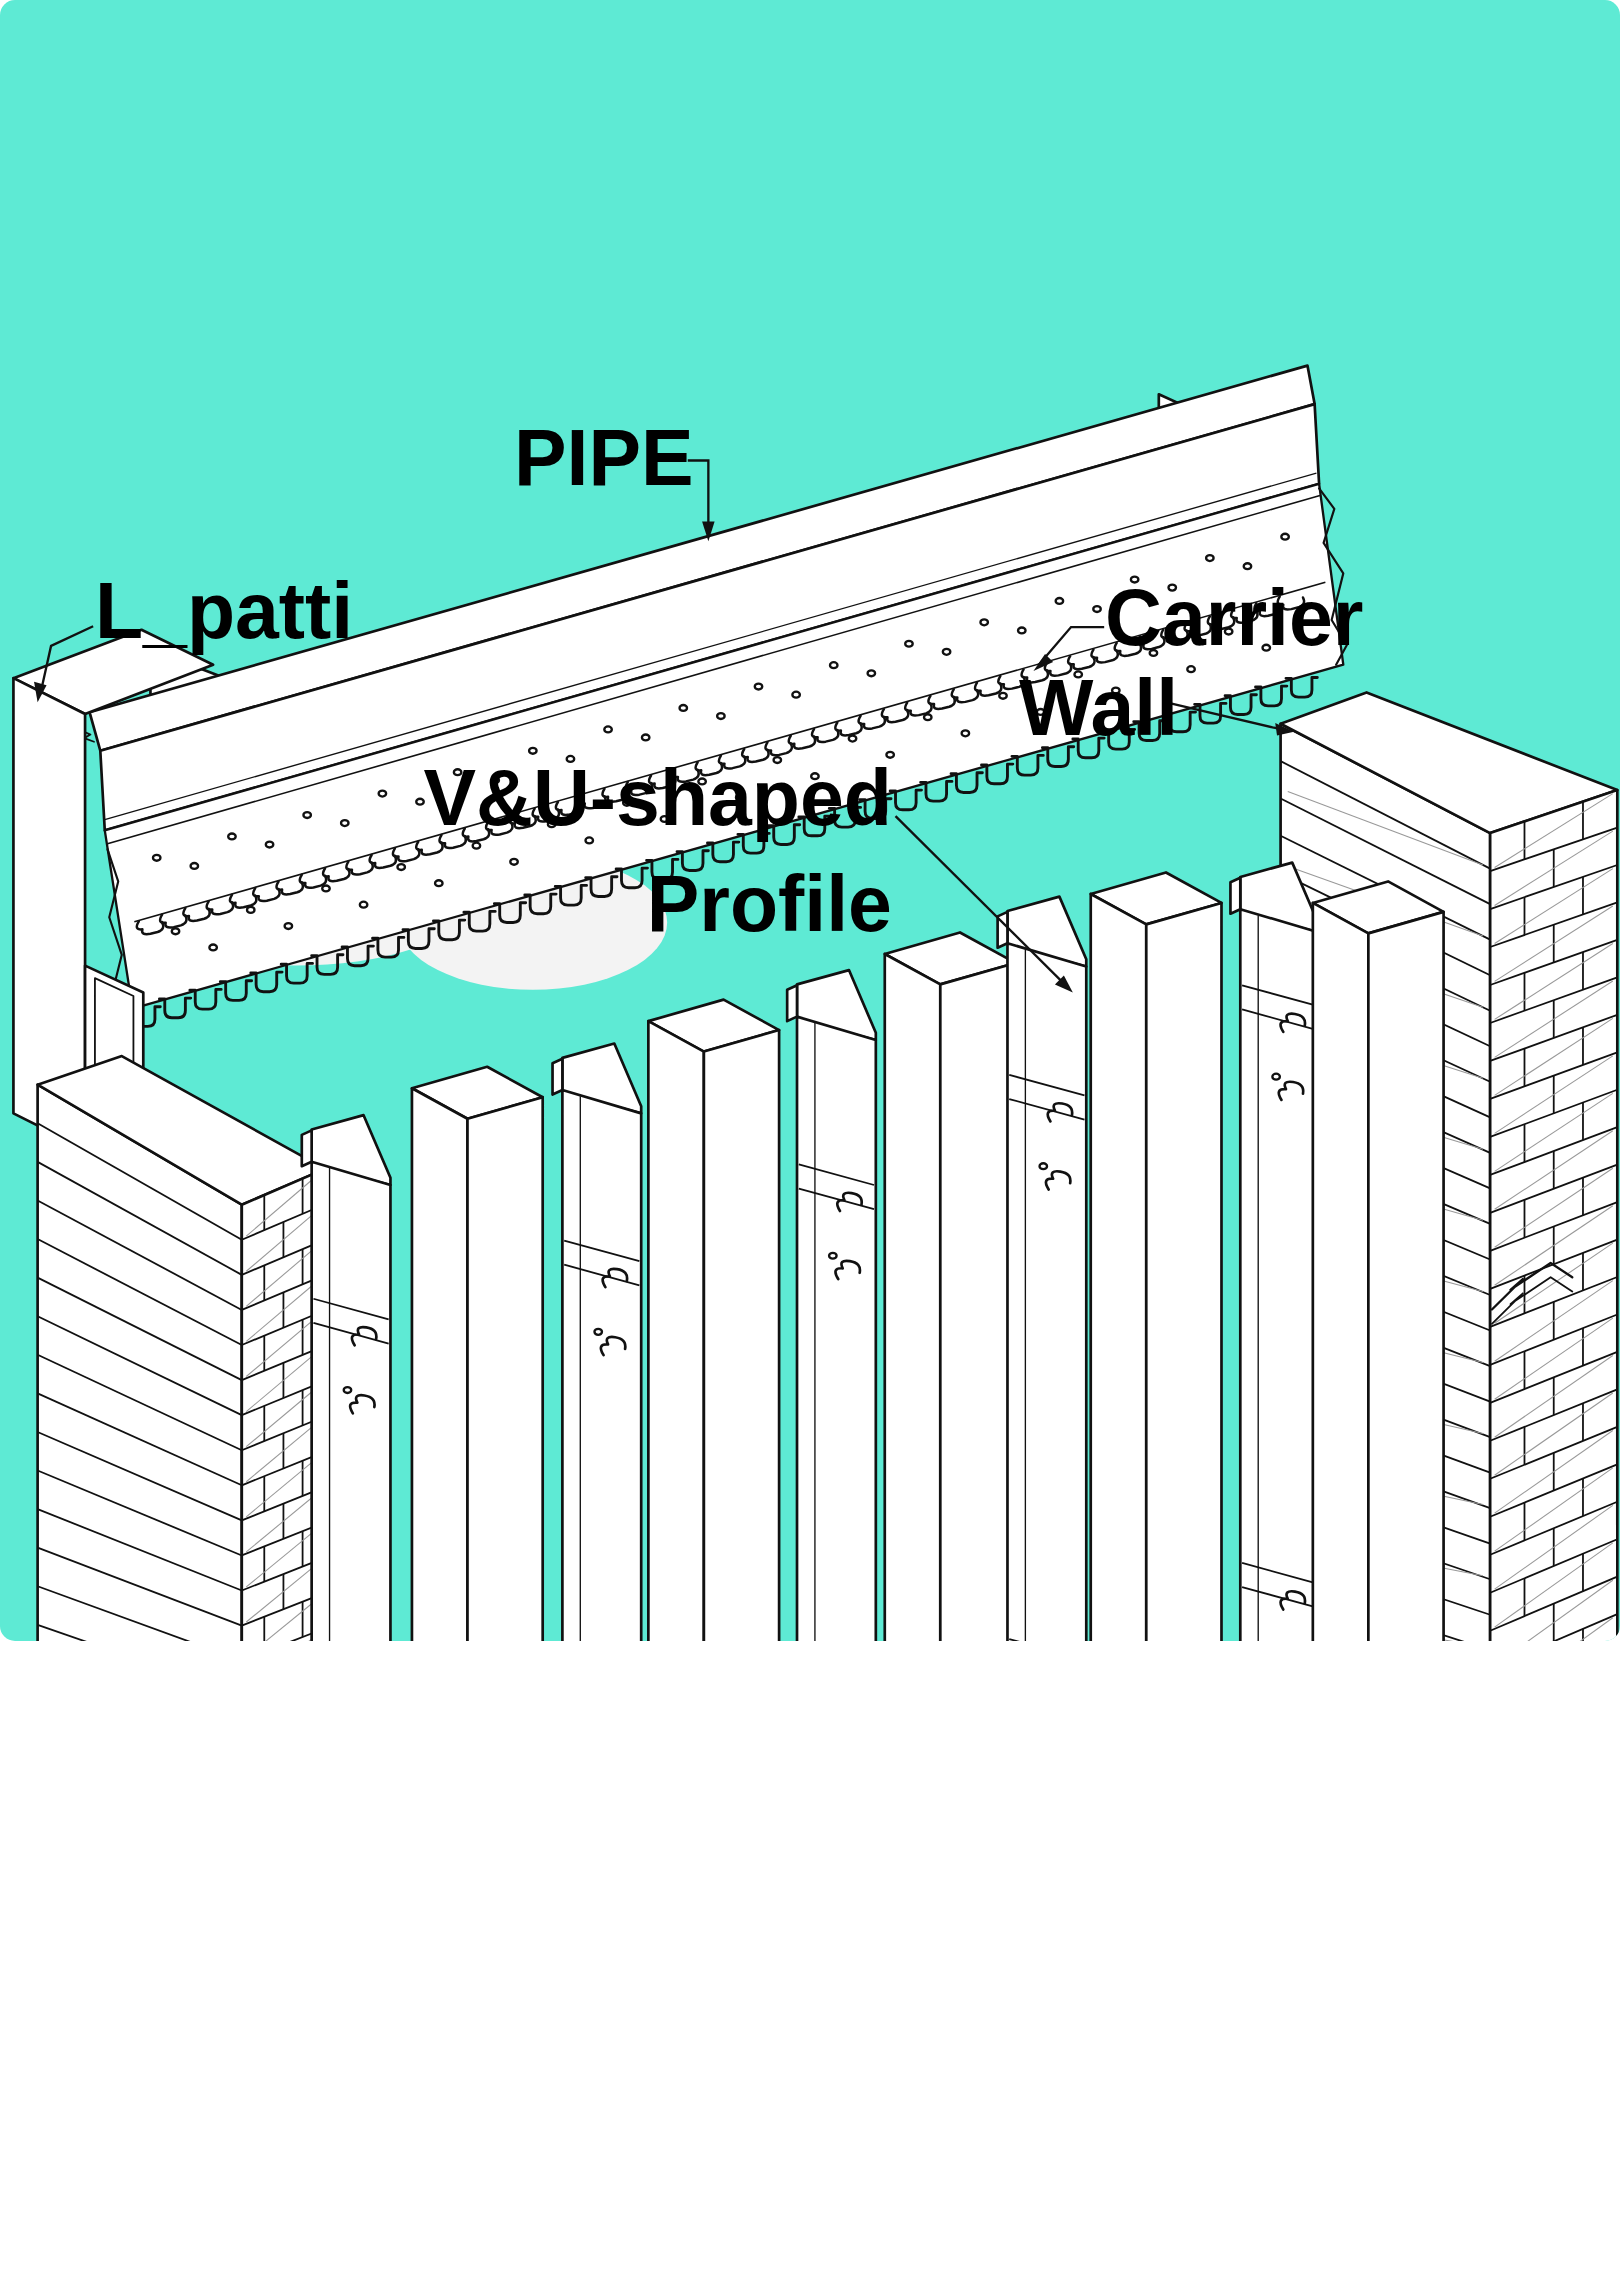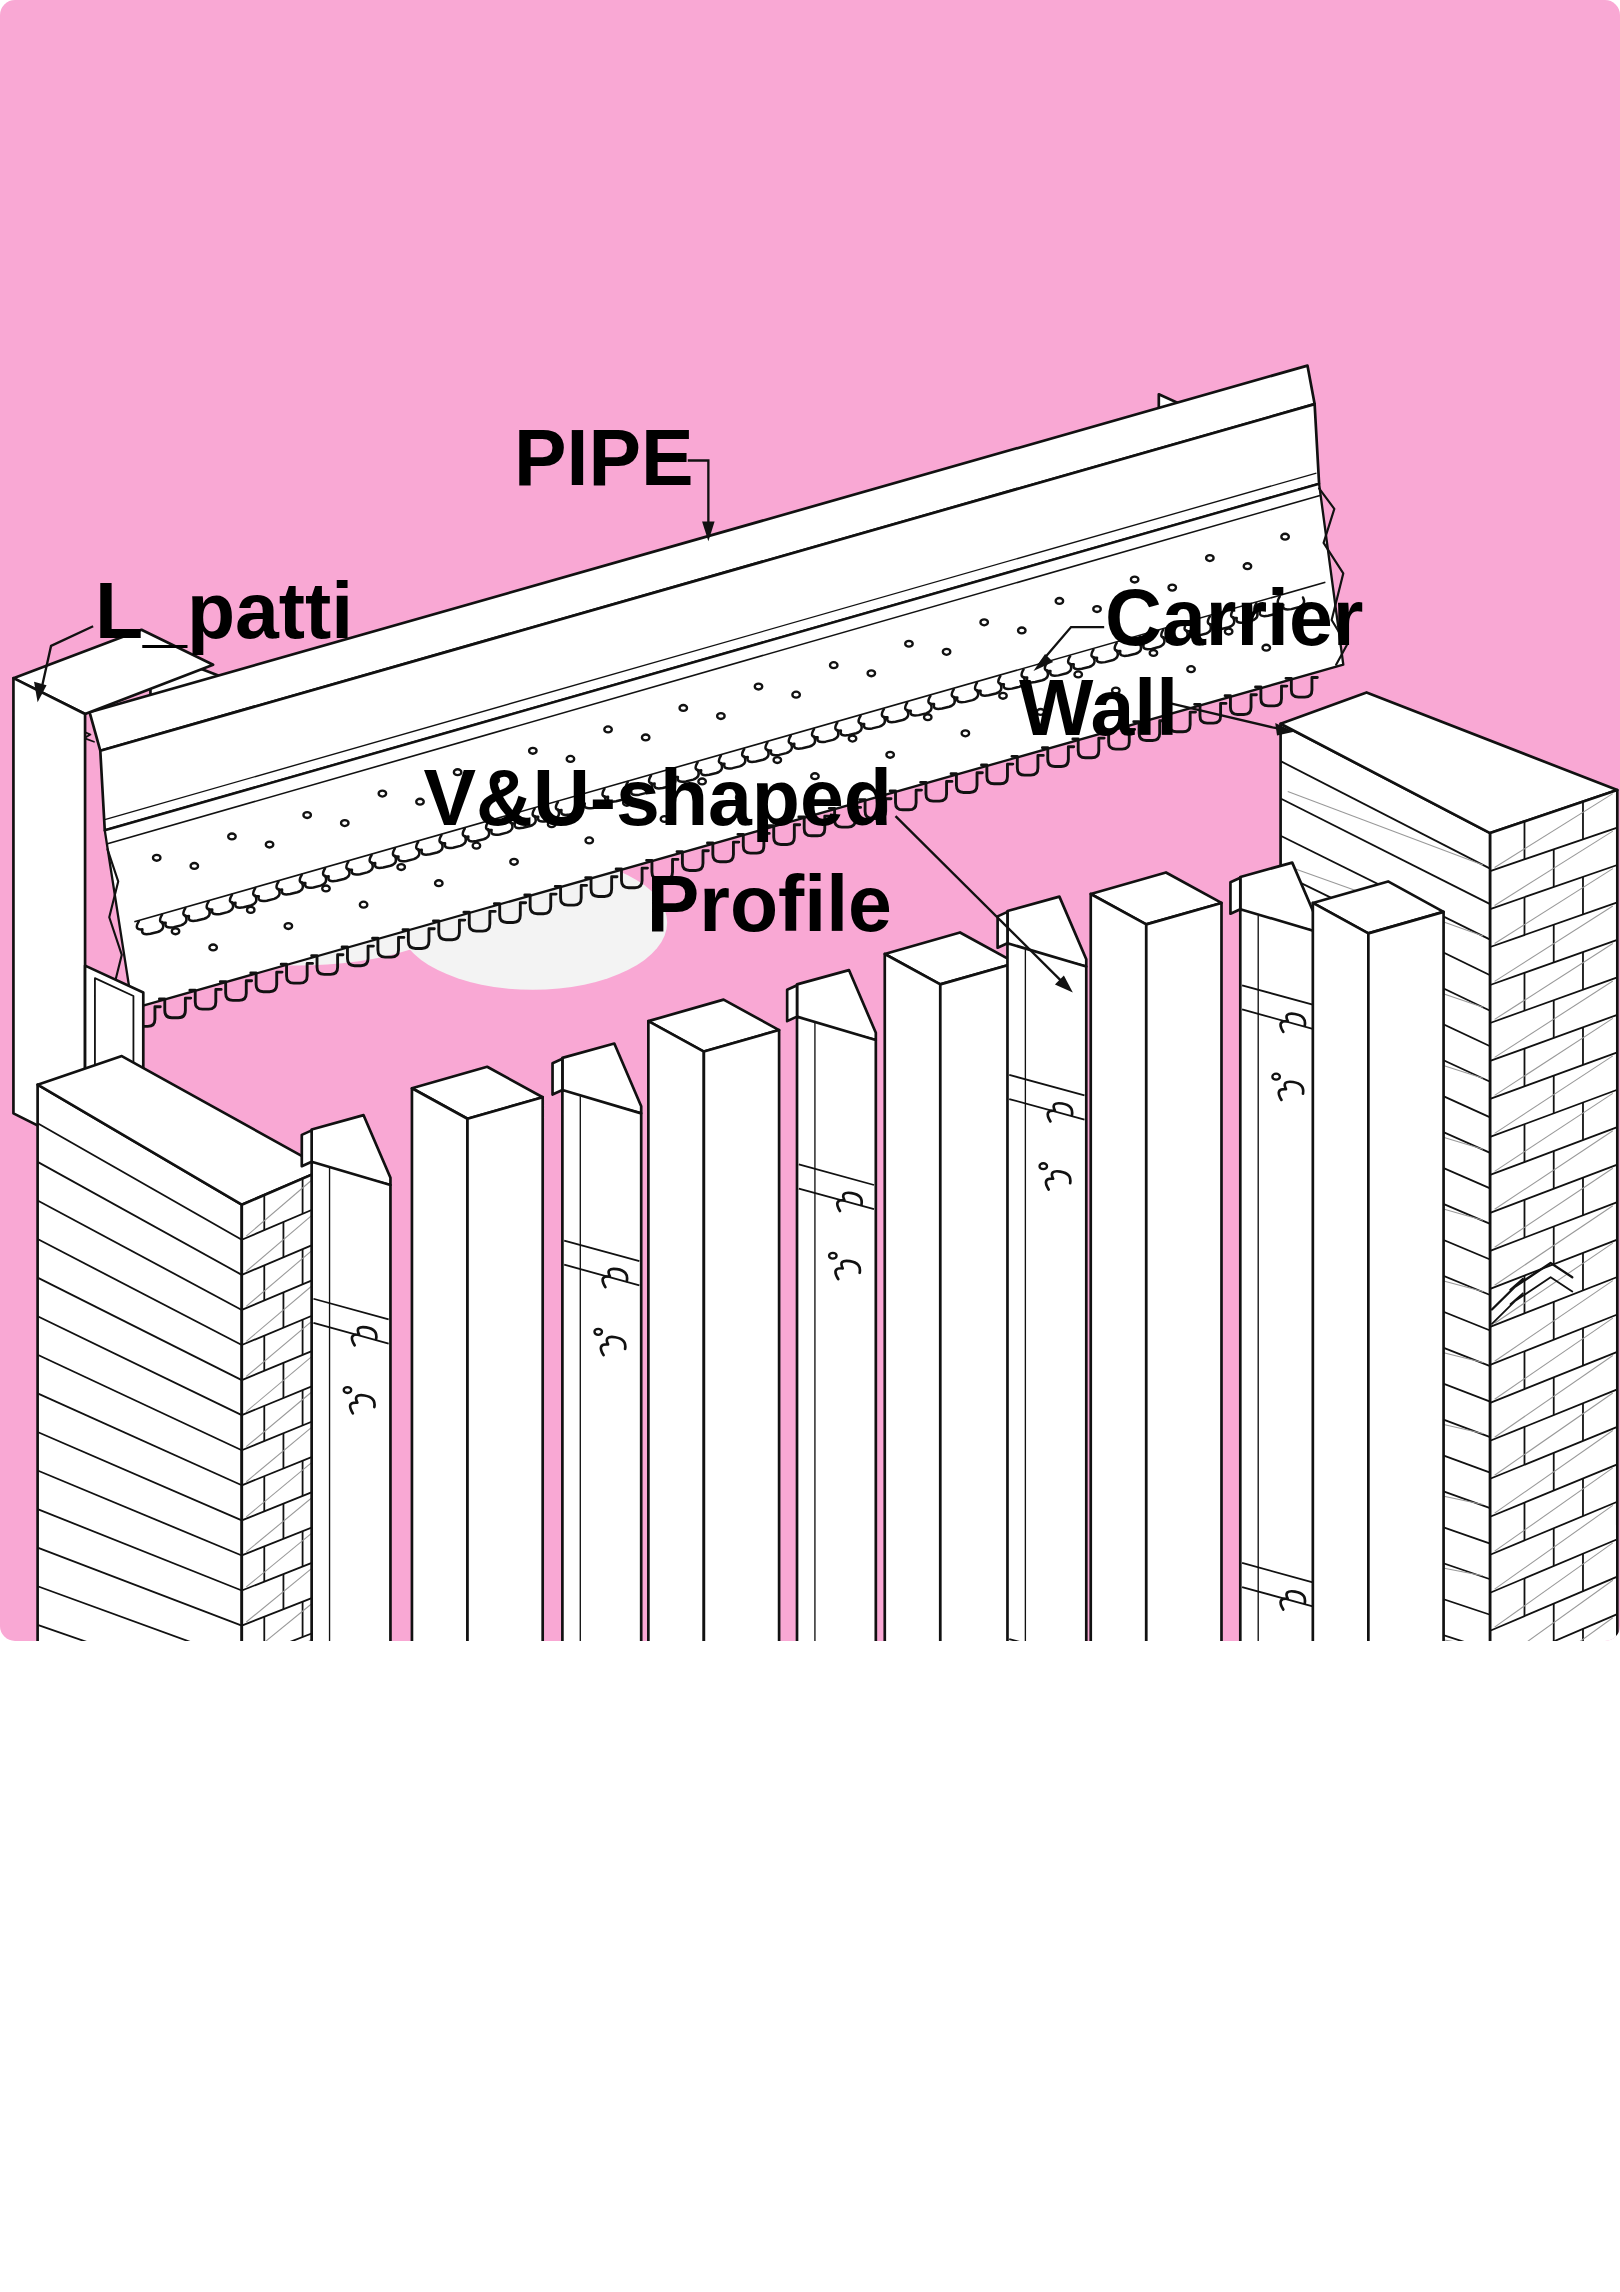--- a/index.html
+++ b/index.html
@@ -1,16 +1,16 @@
 <!DOCTYPE html>
 <html style="font-size:14.3px"><head>
 <meta charset="utf-8">
 <style>
   html,body{margin:0;padding:0;background:#fff;}
-  .page{position:relative;width:1620px;height:1641px;background:#f9a8d4;overflow:hidden;
+  .page{position:relative;width:1620px;height:1641px;background:#5eead4;overflow:hidden;
         font-family:"Liberation Sans", sans-serif;border-radius:15px;}
   svg{position:absolute;left:0;top:0;}
   text{font-family:"Liberation Sans","DejaVu Sans",sans-serif;font-weight:bold;
        font-size:88px;fill:#000;}
 </style>
 </head>
 <body>
 
 <div class="page">
 <svg id="drawing" width="1620" height="2293" viewBox="0 0 1809 2560">

